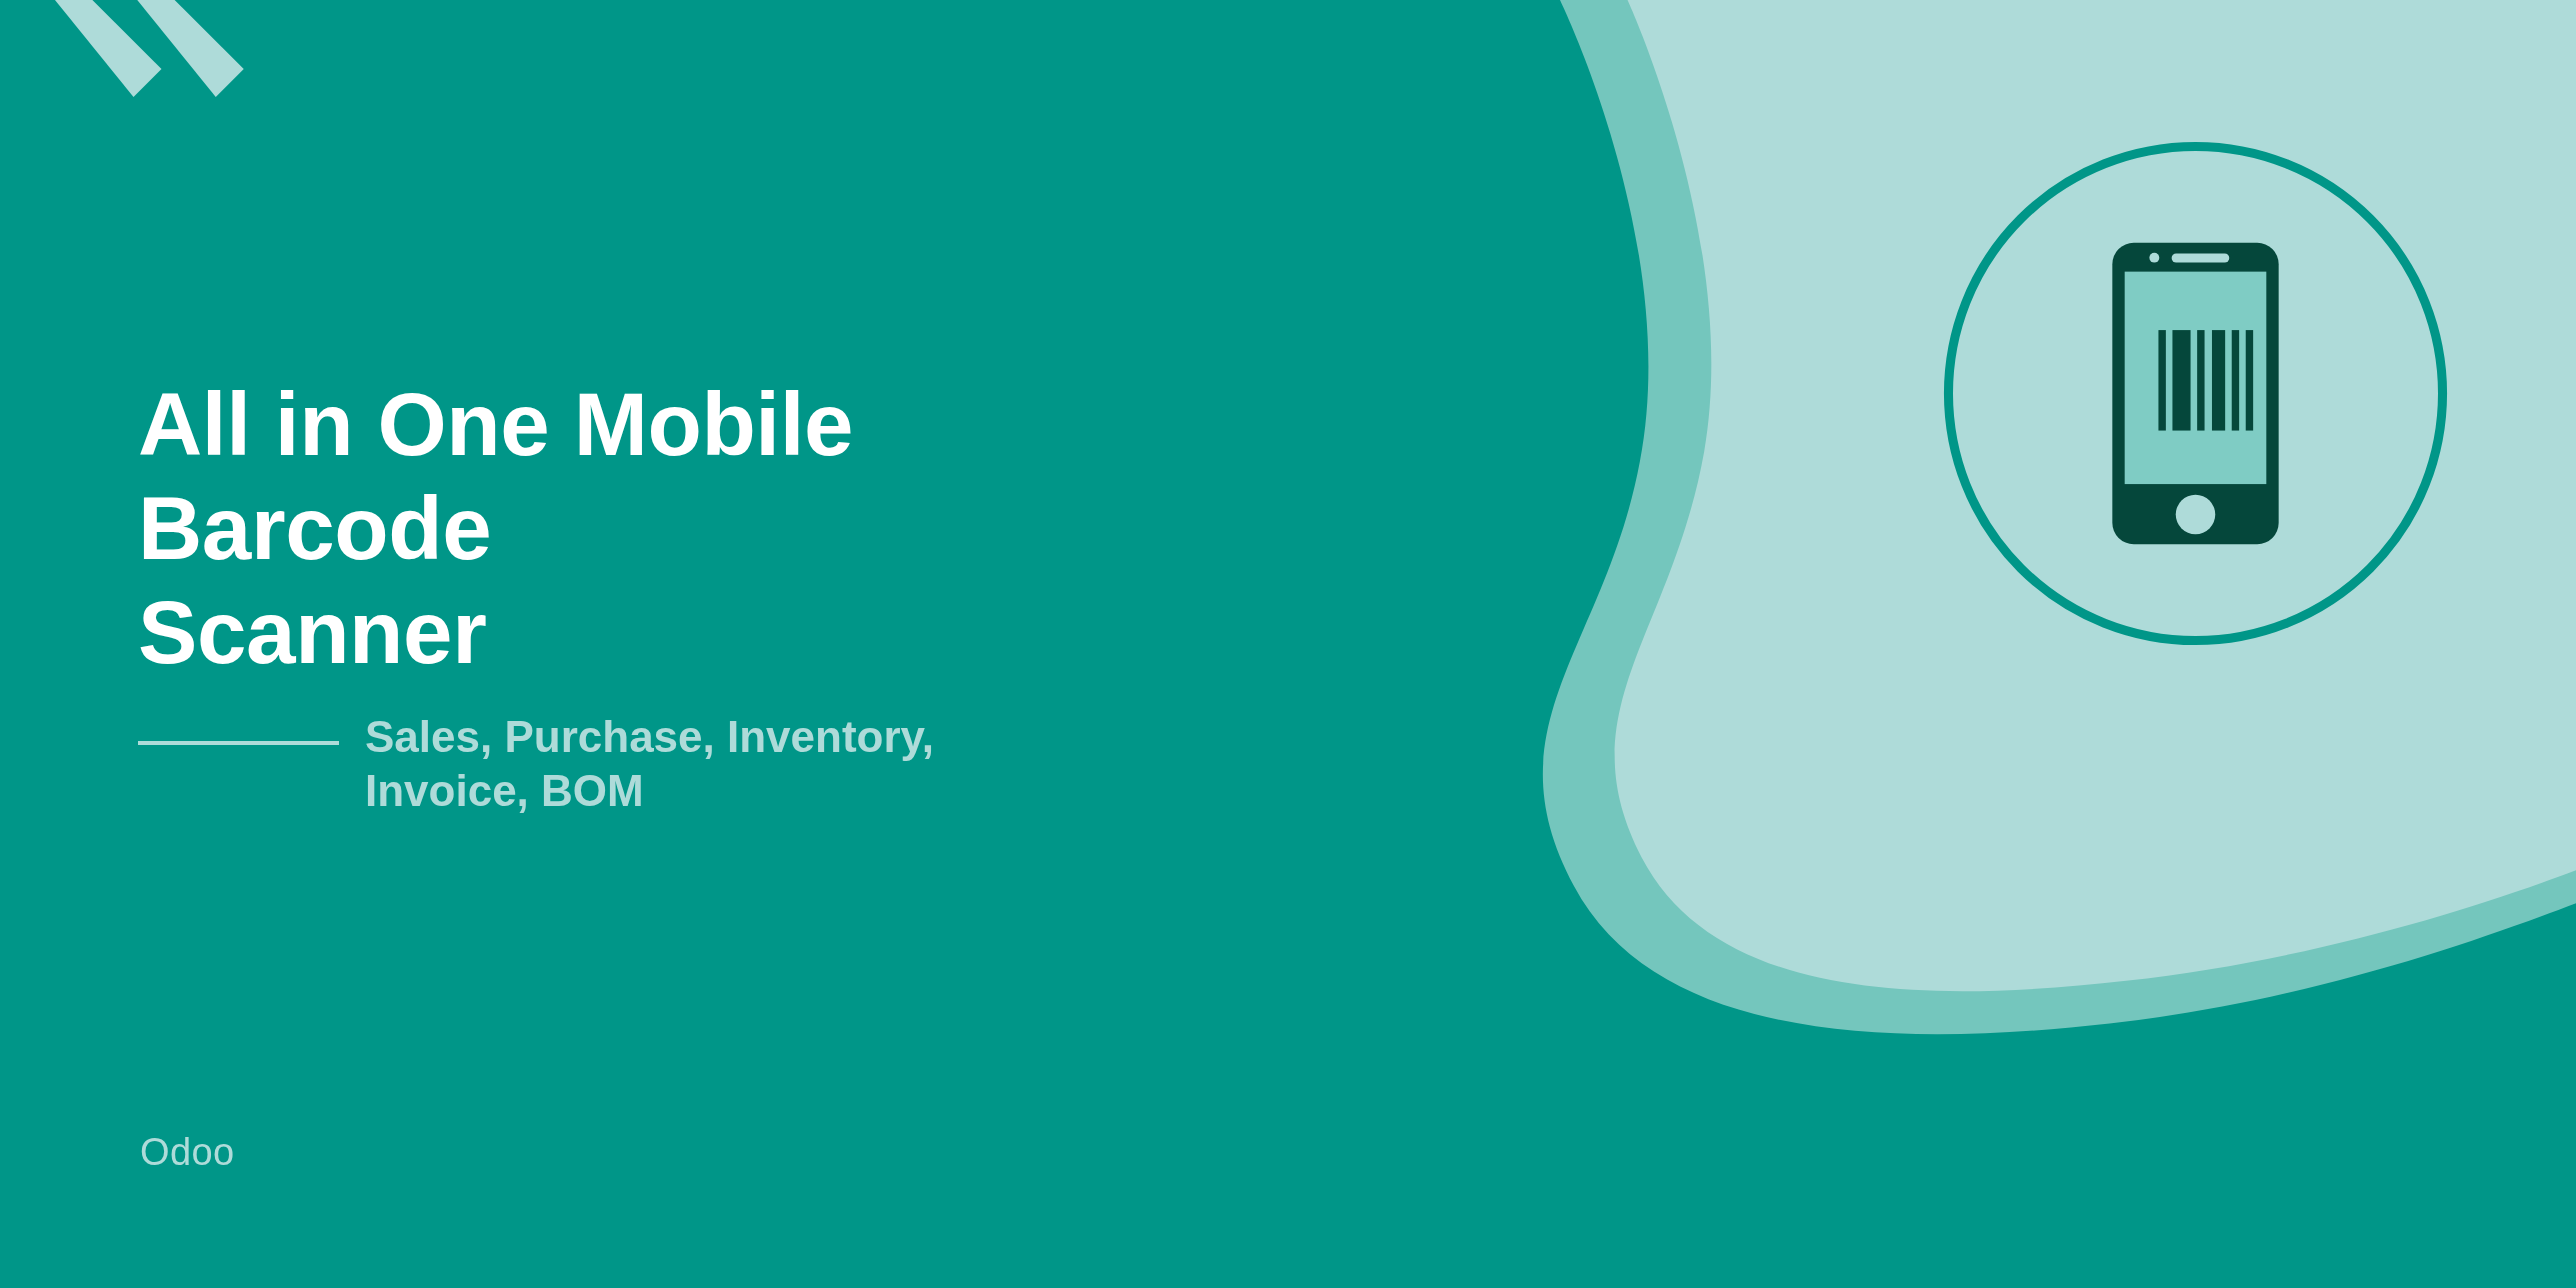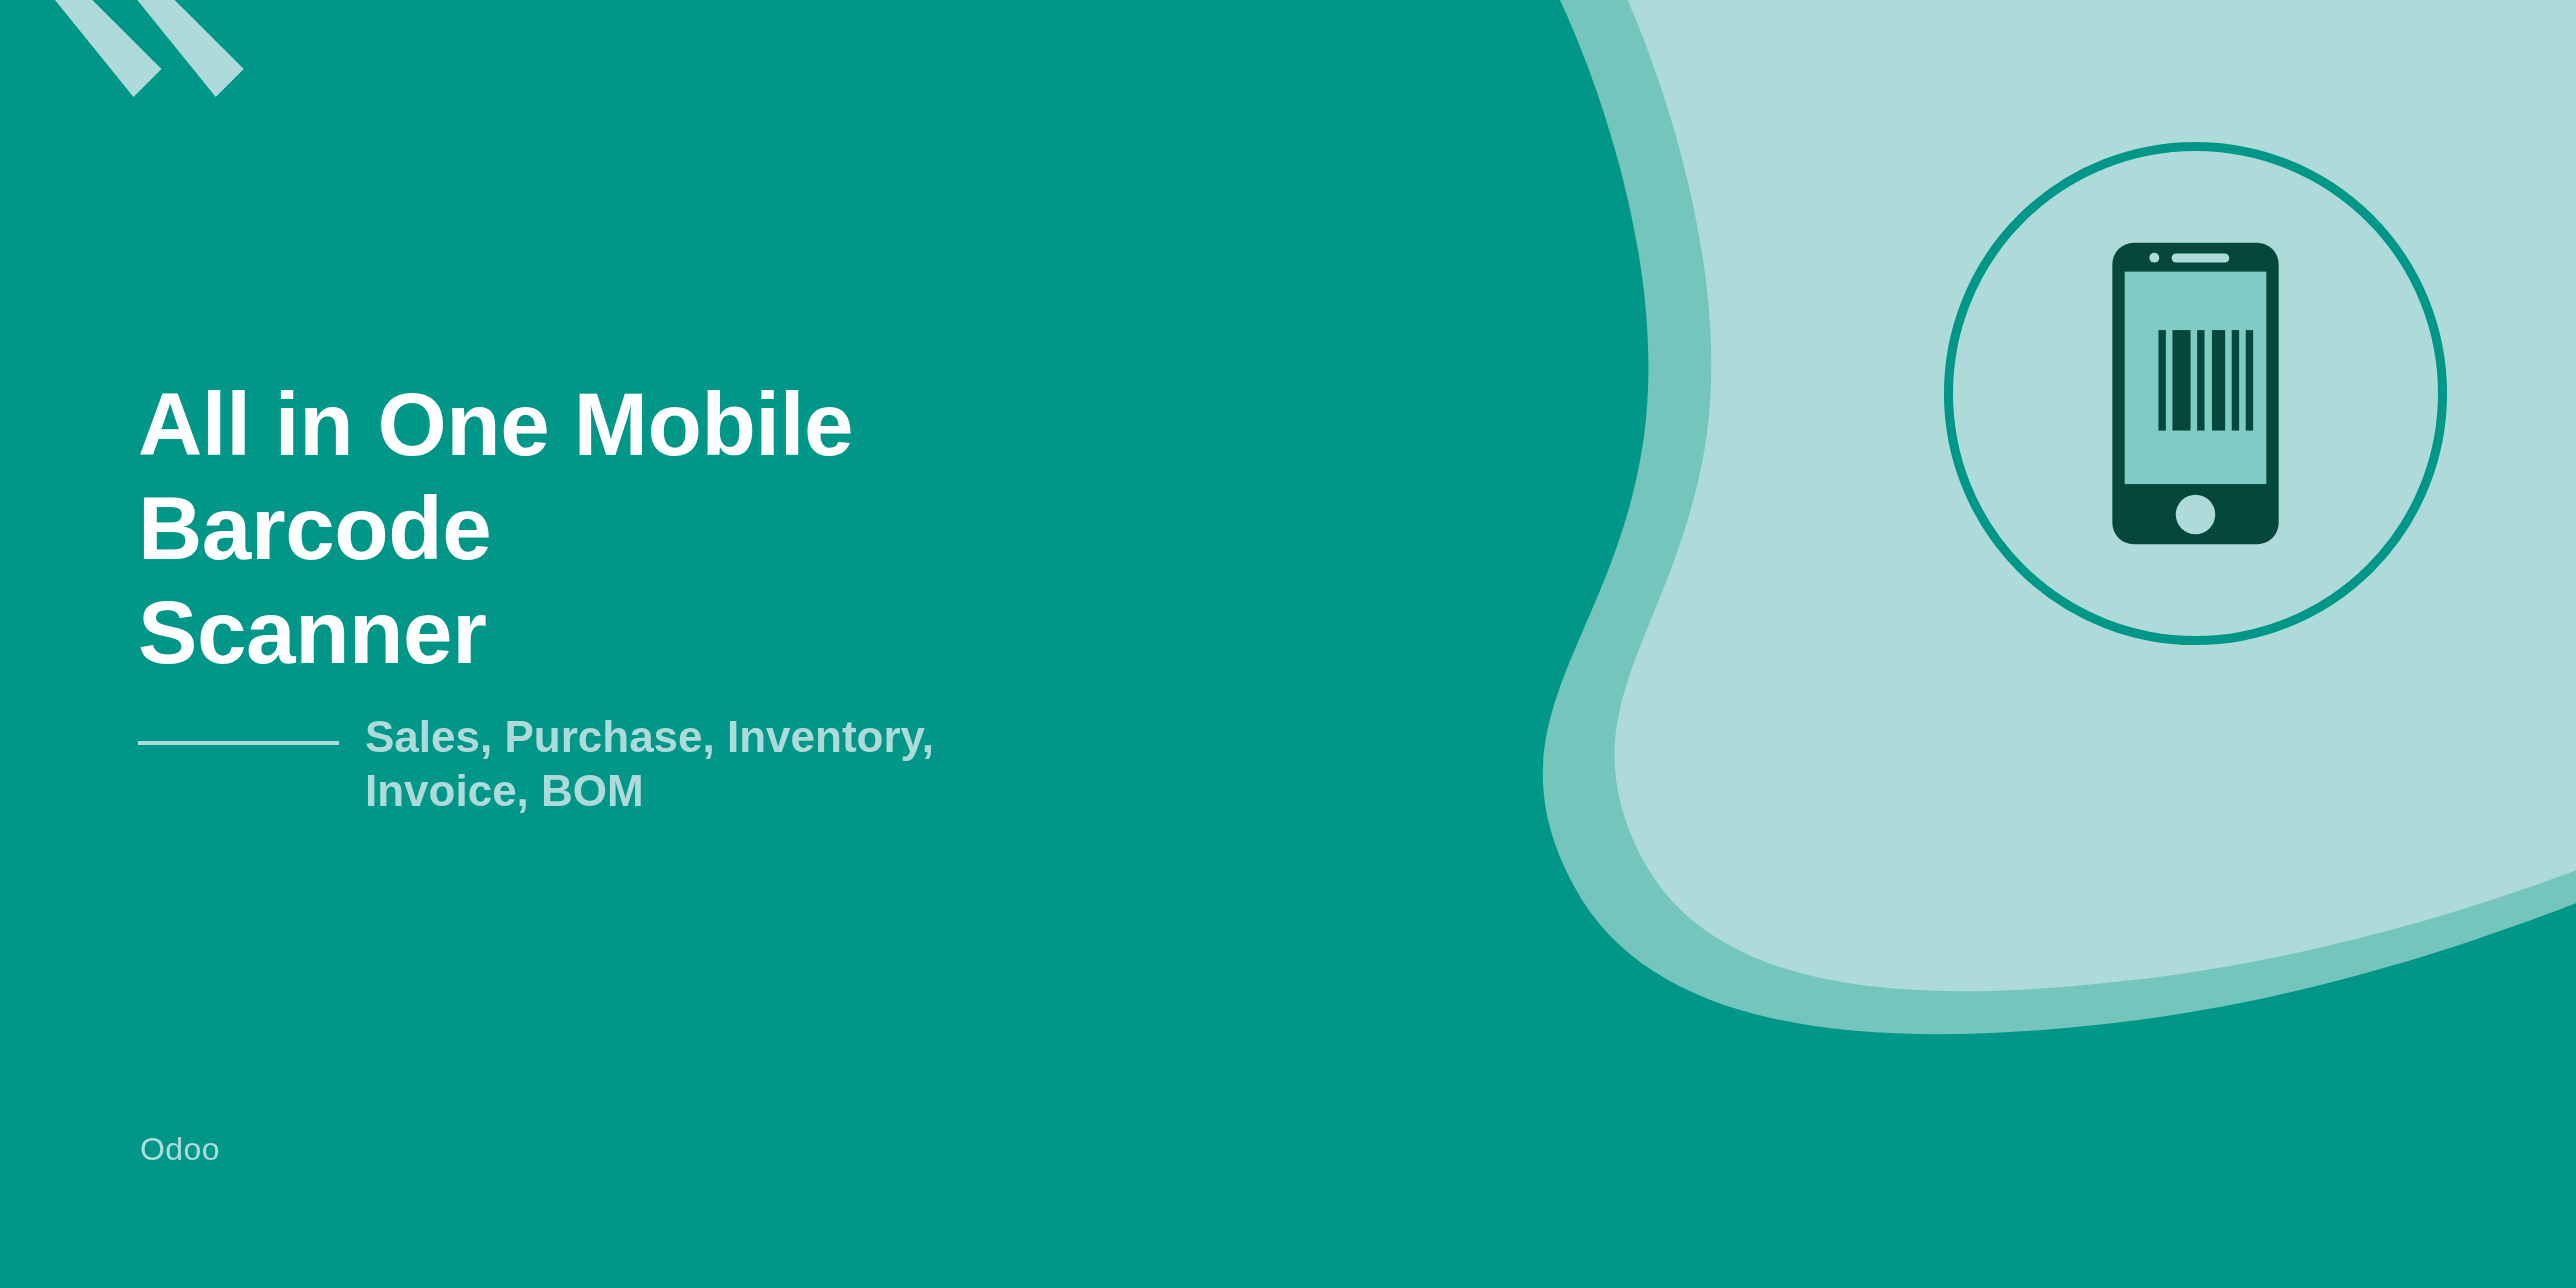--- a/index.html
+++ b/index.html
@@ -71,21 +71,21 @@
     line-height: 1.22;
     max-width: 700px;
   }
   
   .footer-brand {
     position: absolute;
     left: 140px;
     top: 1131px;
     margin: 0;
     color: #AEDBD9;
-    font-size: 32px;
+    font-size: 38px;
     font-weight: normal;
     letter-spacing: 0.4px;
   }
   
   .icon-badge {
     position: absolute;
     left: 1932px;
     top: 130px;
     width: 527px;
     height: 527px;

